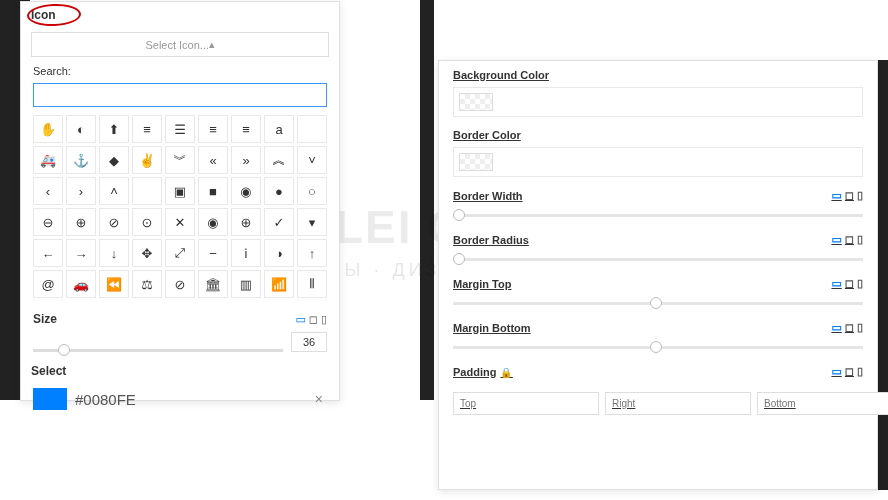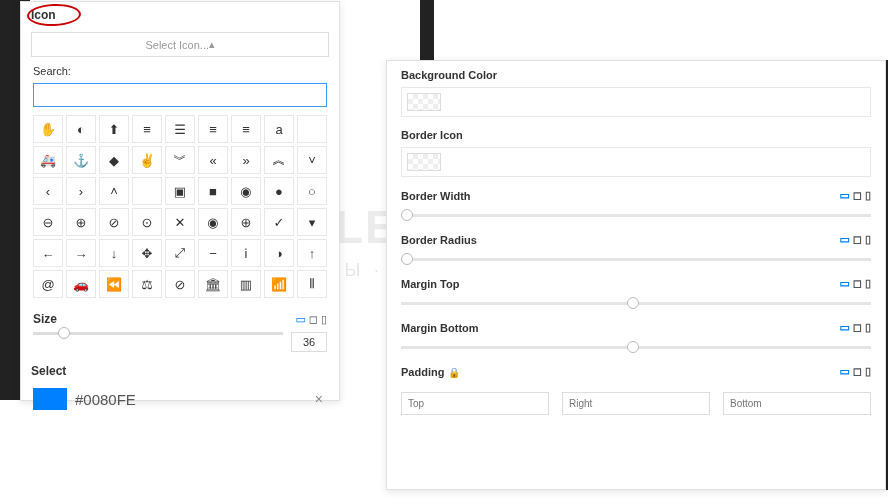--- a/index.html
+++ b/index.html
@@ -1,50 +1,50 @@
 <!DOCTYPE html>
 <html><head>
 <meta charset="utf-8">
 <style>
   * { box-sizing: border-box; margin: 0; padding: 0; }
   body { font-family: Arial, sans-serif; font-size: 12px; color: #333; background: #fff; width: 888px; height: 500px; position: relative; overflow: hidden; }
   .watermark { position: absolute; top: 200px; left: 200px; font-size: 46px; font-weight: bold; color: rgba(0,0,0,0.08); letter-spacing: 2px; pointer-events: none; z-index: 0; white-space: nowrap; }
   .watermark2 { position: absolute; top: 260px; left: 280px; font-size: 18px; color: rgba(0,0,0,0.1); letter-spacing: 4px; pointer-events: none; z-index: 0; white-space: nowrap; }
   .panel { position: absolute; background: #fff; border: 1px solid #e0e0e0; box-shadow: 0 2px 8px rgba(0,0,0,0.1); z-index: 1; }
   .panel-left { top: 1px; left: 20px; width: 320px; height: 400px; }
-  .panel-right { top: 60px; right: 2px; width: 500px; height: 430px; }
+  .panel-right { top: 60px; right: 10px; width: 440px; height: 430px; text-decoration: underline; }
   .dark-bg { position: absolute; background: #222; z-index: 0; }
   .dark-left { top: 0; left: 0; width: 30px; height: 400px; }
   .dark-mid { top: 0; left: 420px; width: 14px; height: 400px; }
   .dark-right { top: 60px; right: 0; width: 12px; height: 430px; }
   .section-title { font-size: 12px; font-weight: bold; padding: 6px 10px; }
   .circled { position: relative; }
   .circled::after { content: ""; position: absolute; border: 2px solid #c00; border-radius: 50%; width: 50px; height: 18px; left: 6px; top: 2px; transform: rotate(-2deg); }
   .dropdown { margin: 4px 10px; border: 1px solid #ddd; padding: 5px 8px; font-size: 11px; color: #999; display: flex; justify-content: center; align-items: center; cursor: pointer; }
   .label-sm { font-size: 11px; padding: 4px 12px; color: #333; }
   .search-input { margin: 2px 12px 6px; width: calc(100% - 24px); border: 1px solid #3b99fc; padding: 5px 6px; font-size: 11px; outline: none; }
   .icon-grid { display: grid; grid-template-columns: repeat(9, 1fr); gap: 3px; padding: 2px 12px 8px; }
   .icon-cell { border: 1px solid #e8e8e8; height: 28px; display: flex; align-items: center; justify-content: center; font-size: 13px; cursor: pointer; background: #fff; }
   .row-label { display: flex; justify-content: space-between; align-items: center; padding: 6px 12px 2px; gap: 32px; }
   .device-icons { display: flex; gap: 3px; color: #555; font-size: 11px; }
   .device-icons .active { color: #0080fe; }
-  .slider-row { display: flex; align-items: flex-start; padding: 4px 12px 10px; gap: 8px; }
+  .slider-row { display: flex; align-items: flex-end; padding: 4px 12px 10px; gap: 8px; }
   .slider { flex: 1; height: 3px; background: #ddd; position: relative; cursor: pointer; }
   .slider-thumb { position: absolute; width: 12px; height: 12px; background: #fff; border: 1px solid #bbb; border-radius: 50%; top: -5px; }
   .slider-val { border: 1px solid #ddd; width: 36px; text-align: center; font-size: 11px; padding: 3px 0; }
   .color-row { display: flex; align-items: center; padding: 4px 12px; gap: 8px; }
   .color-swatch { width: 34px; height: 22px; background: #0080fe; cursor: pointer; }
   .color-hex { flex: 1; font-size: 15px; color: #555; }
   .color-clear { font-size: 14px; color: #888; cursor: pointer; padding: 0 4px; }
   .prop-row { padding: 8px 14px 4px; }
   .prop-label { font-size: 11px; font-weight: bold; display: flex; justify-content: space-between; align-items: center; margin-bottom: 6px; }
   .checker { width: 34px; height: 18px; background-image: repeating-conic-gradient(#eee 0 25%, #fff 0 50%); background-size: 10px 10px; border: 1px solid #ddd; cursor: pointer; }
   .full-border { border: 1px solid #e8e8e8; padding: 5px; }
   .slider-plain { height: 3px; background: #e5e5e5; position: relative; margin: 12px 0 4px; cursor: pointer; }
-  .pad-row { display: flex; gap: 13px; padding: 4px 14px; }
+  .pad-row { display: flex; gap: 6px; padding: 4px 14px; }
   .pad-input { flex: 1; border: 1px solid #ddd; padding: 5px 6px; font-size: 10px; color: #999; }
   .lock-icon { font-size: 10px; margin-left: 4px; color: #555; }
 </style>
 </head>
 <body>
 
 <div class="dark-bg dark-left"></div>
 <div class="dark-bg dark-mid"></div>
 <div class="dark-bg dark-right"></div>
 
@@ -143,21 +143,21 @@
   <div class="prop-row">
     <div class="prop-label">
         <span>Background Color</span>
       </div>
     <div class="full-border">
         <div class="checker"></div>
       </div>
   </div>
   <div class="prop-row">
     <div class="prop-label">
-        <span>Border Icon</span>
+        <span>Border Color</span>
       </div>
     <div class="full-border">
         <div class="checker"></div>
       </div>
   </div>
   <div class="prop-row">
     <div class="prop-label">
       <span>Border Width</span>
       <span class="device-icons">
           <span class="active">▭</span>

